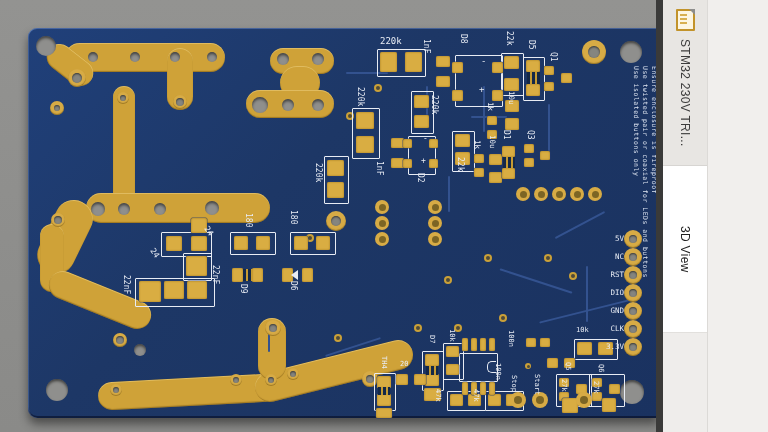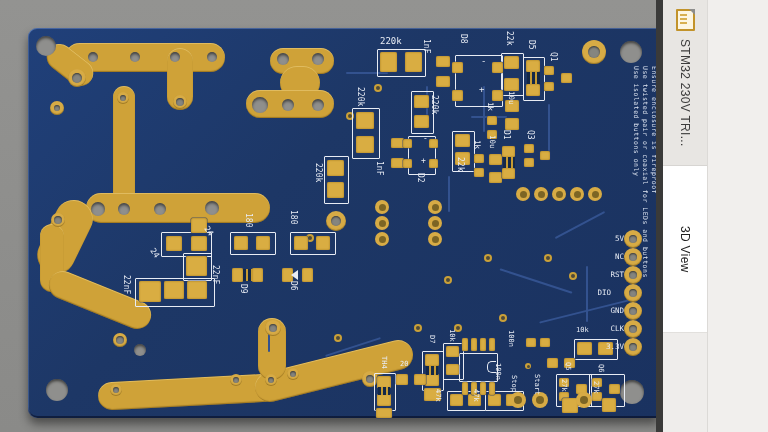--- a/index.html
+++ b/index.html
@@ -411,21 +411,21 @@
           <div class="ctr" style="left: 5px; top: 5px; width: 8px; height: 8px;"></div>
         </div>
         <div class="pinlbl" style="left: 556px; top: 225px;">NC</div>
         <div class="ring" style="left: 596px; top: 220px; width: 18px; height: 18px;">
           <div class="ctr" style="left: 5px; top: 5px; width: 8px; height: 8px;"></div>
         </div>
         <div class="pinlbl" style="left: 556px; top: 243px;">RST</div>
         <div class="ring" style="left: 596px; top: 238px; width: 18px; height: 18px;">
           <div class="ctr" style="left: 5px; top: 5px; width: 8px; height: 8px;"></div>
         </div>
-        <div class="pinlbl" style="left: 543px; top: 261px;">DIO</div>
+        <div class="pinlbl" style="left: 556px; top: 261px;">DIO</div>
         <div class="ring" style="left: 596px; top: 256px; width: 18px; height: 18px;">
           <div class="ctr" style="left: 5px; top: 5px; width: 8px; height: 8px;"></div>
         </div>
         <div class="pinlbl" style="left: 556px; top: 279px;">GND</div>
         <div class="ring" style="left: 596px; top: 274px; width: 18px; height: 18px;">
           <div class="ctr" style="left: 5px; top: 5px; width: 8px; height: 8px;"></div>
         </div>
         <div class="pinlbl" style="left: 556px; top: 297px;">CLK</div>
         <div class="ring" style="left: 596px; top: 292px; width: 18px; height: 18px;">
           <div class="ctr" style="left: 5px; top: 5px; width: 8px; height: 8px;"></div>

